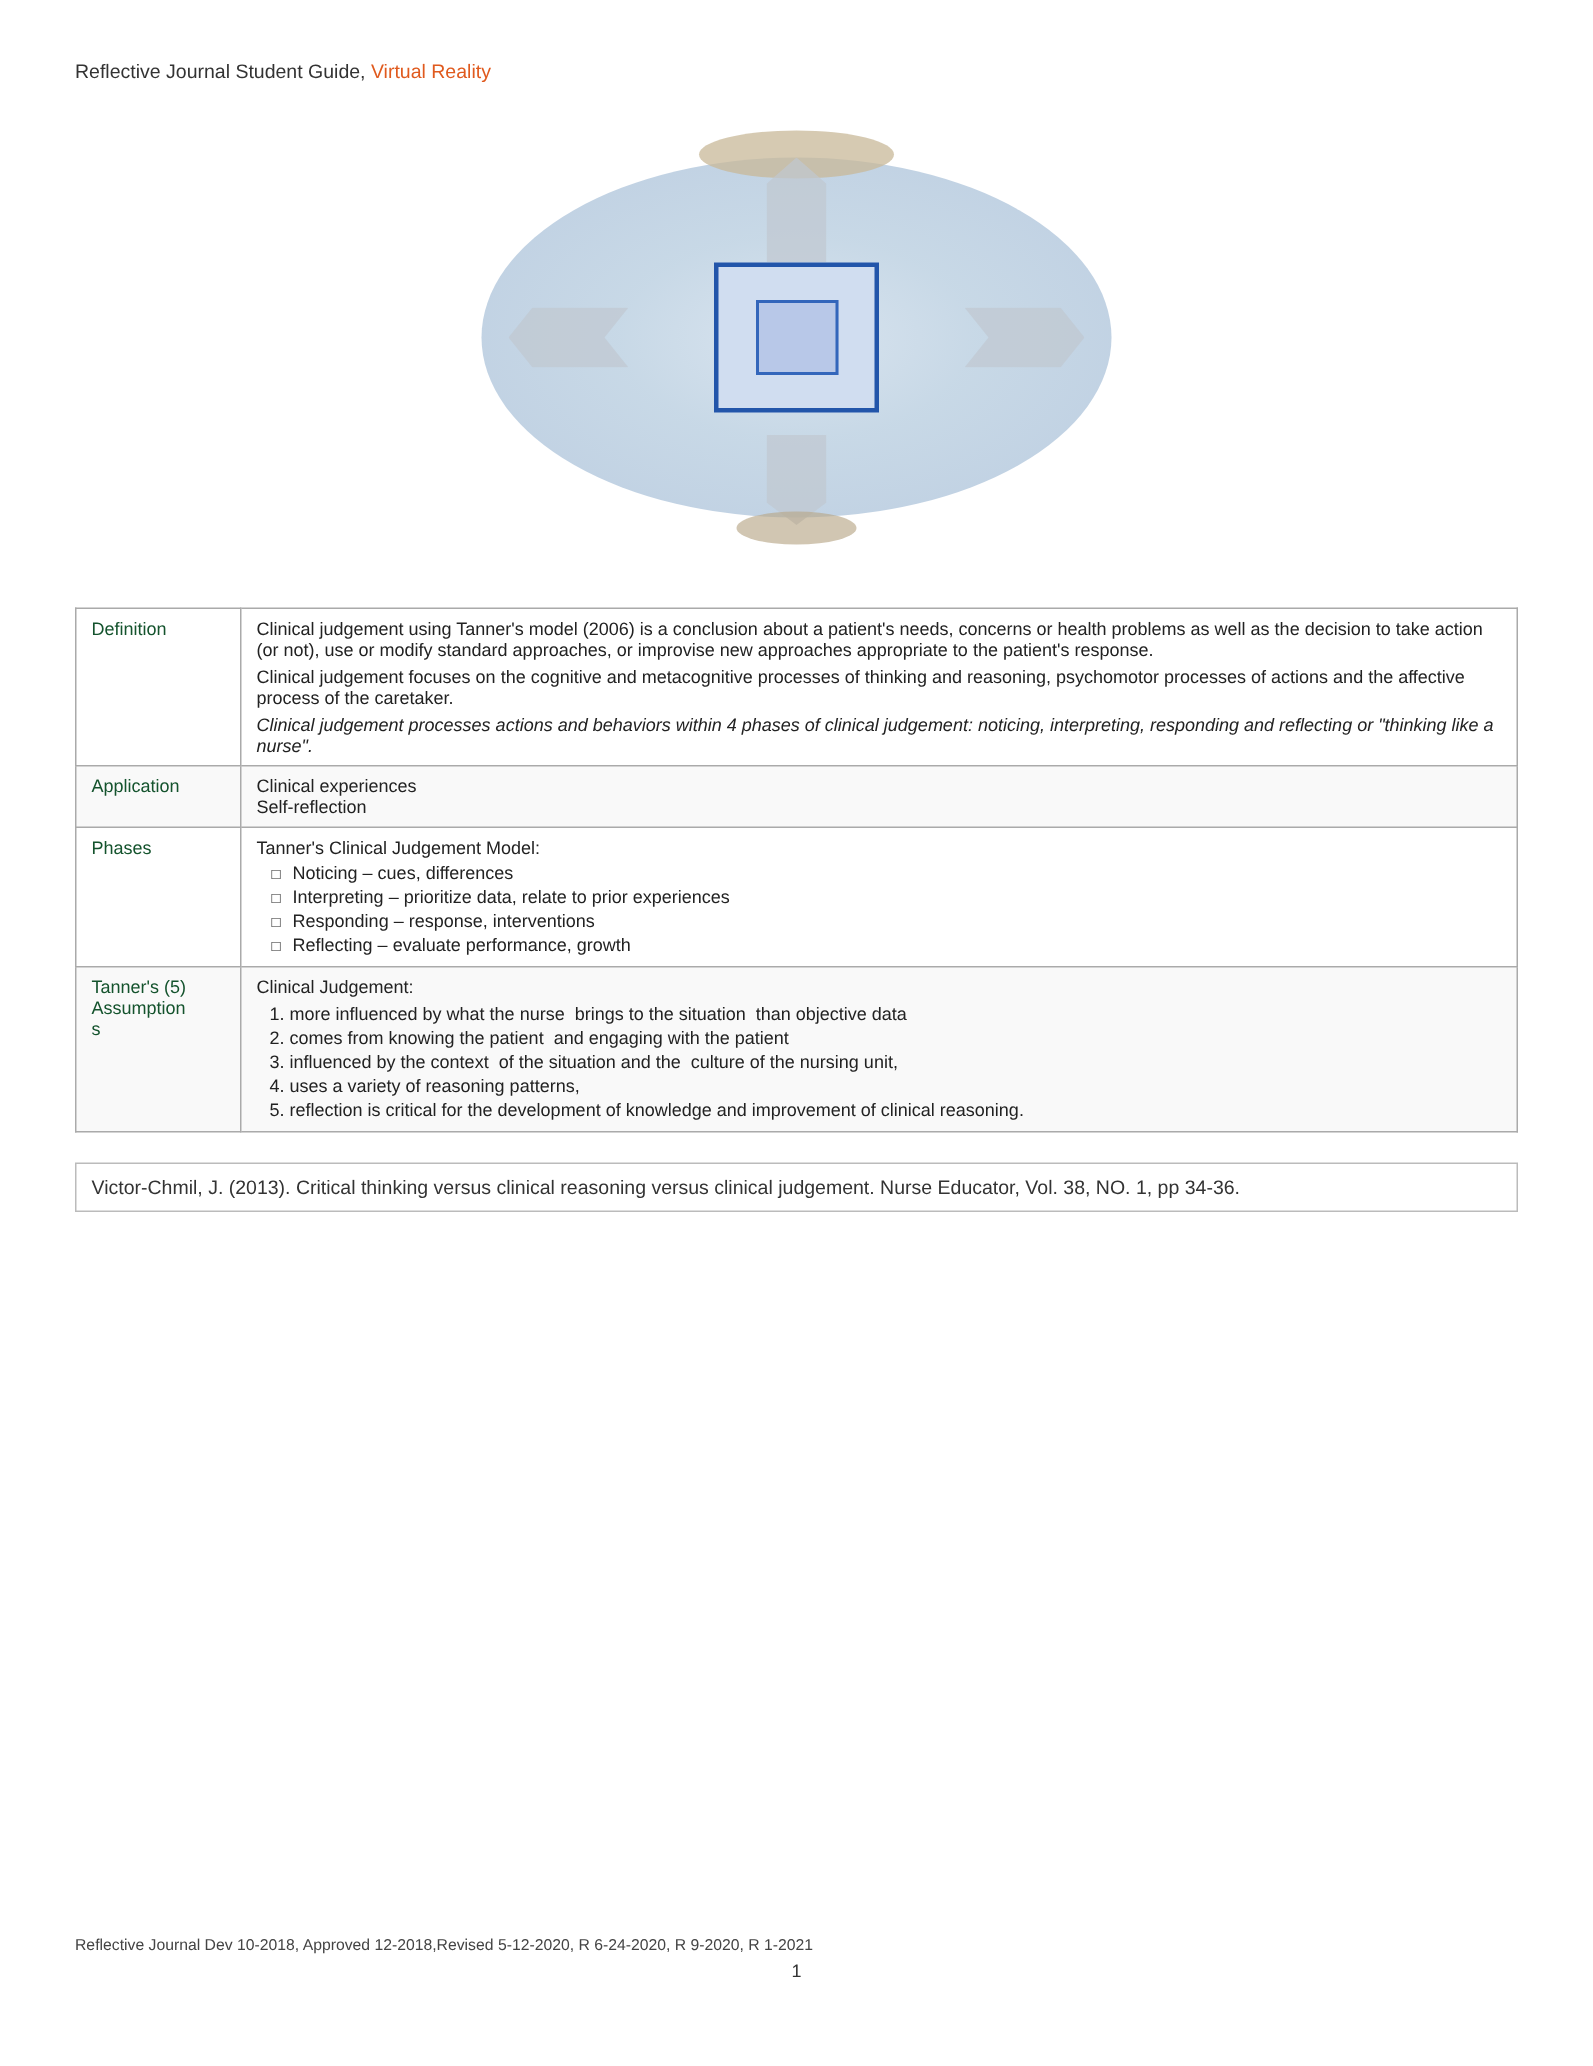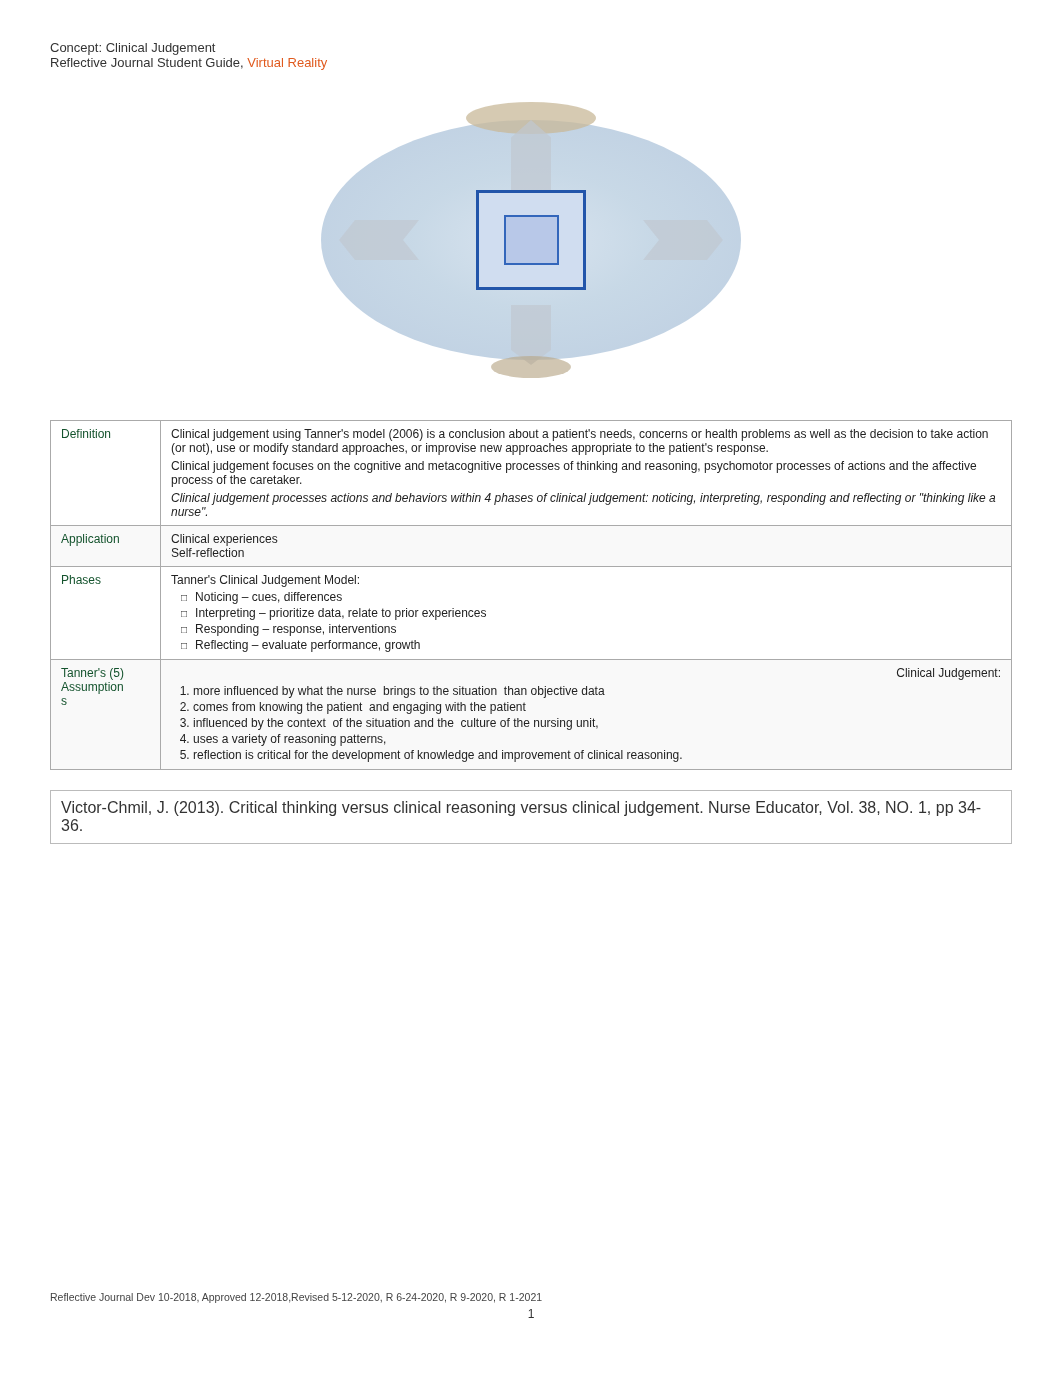--- a/index.html
+++ b/index.html
@@ -183,21 +183,21 @@
 
     .row-light {
       background-color: #f9f9f9;
     }
 
     .row-white {
       background-color: #fff;
     }
 
     .citation {
-      font-size: 16px;
+      font-size: 13px;
       color: #333;
       margin: 12px 0;
       border: 1px solid #bbb;
       padding: 8px 10px;
     }
 
     .footer-text {
       font-size: 10.5px;
       color: #444;
       text-align: left;
@@ -230,21 +230,20 @@
     }
 
     ol.assumptions-list li {
       padding: 1px 0;
     }
   </style>
 </head>
 <body>
 
 <div class="header">
-  <div class="header-line1">Concept: Clinical Judgement</div>
   <div class="header-line2">
     <span>Reflective Journal Student Guide,</span>
     <span class="virtual-reality">Virtual Reality</span>
   </div>
 </div>
 
 <div class="diagram-container">
   <div class="diagram">
     <div class="ellipse-outer"></div>
     <div class="top-oval"></div>
@@ -292,21 +291,21 @@
       </td>
     </tr>
 
     <tr class="row-light">
       <td>
         <div>Tanner's (5)</div>
         <div>Assumption</div>
         <div>s</div>
       </td>
       <td>
-        <div style="margin-bottom:3px;text-align:right;">Clinical Judgement:</div>
+        <div style="margin-bottom:3px;">Clinical Judgement:</div>
         <ol class="assumptions-list">
           <li>more influenced by what the nurse&nbsp; brings to the situation&nbsp; than objective data</li>
           <li>comes from knowing the patient&nbsp; and engaging with the patient</li>
           <li>influenced by the context&nbsp; of the situation and the&nbsp; culture of the nursing unit,</li>
           <li>uses a variety of reasoning patterns,</li>
           <li>reflection is critical for the development of knowledge and improvement of clinical reasoning.</li>
         </ol>
       </td>
     </tr>
   </tbody>

